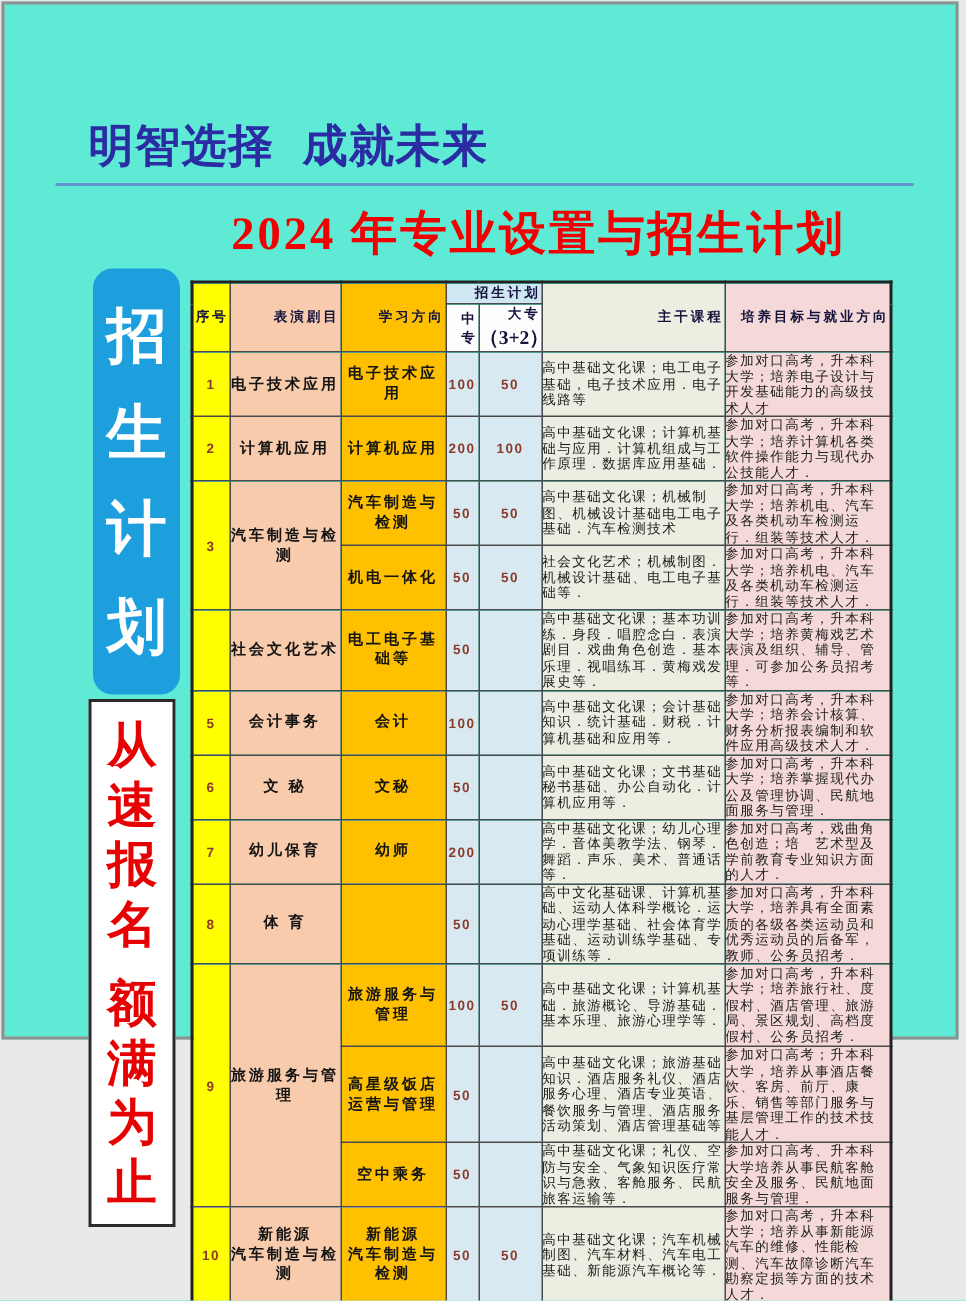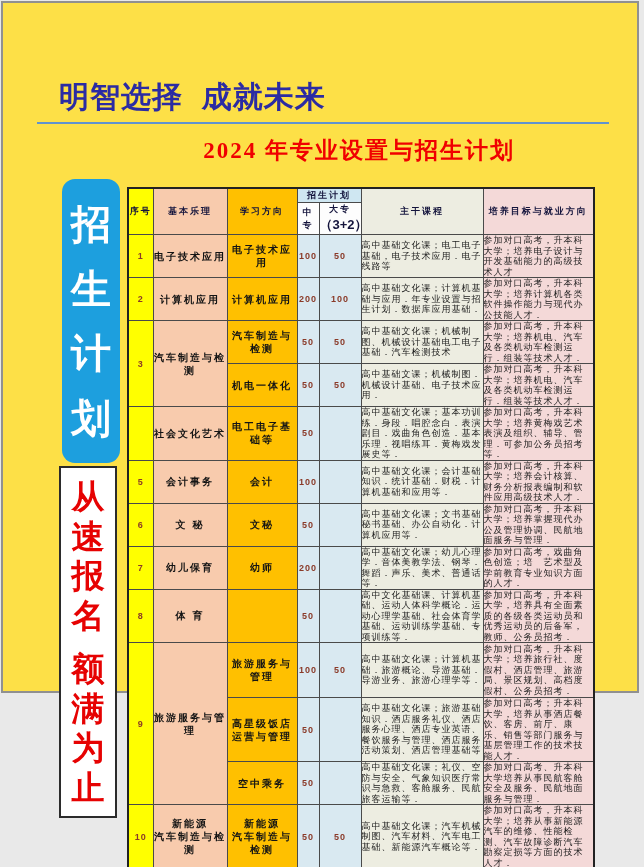--- a/index.html
+++ b/index.html
@@ -2,30 +2,30 @@
 <html><head>
 <meta charset="utf-8">
 <style>
   html,body{margin:0;padding:0;}
   body{
     width:644px;height:867px;position:relative;background:#e9e9e9;
     font-family:"Liberation Sans","DejaVu Sans",sans-serif;
   }
   .page{
     position:absolute;left:1px;top:1px;width:638px;height:692px;
-    background:#fde047;border:2px solid #909090;box-sizing:border-box;
+    background:#5eead4;border:2px solid #909090;box-sizing:border-box;
   }
   .slogan{
     position:absolute;left:56px;top:74px;font-size:30px;font-weight:bold;
     color:#2b2ba3;letter-spacing:1px;white-space:pre;
   }
   .divider{position:absolute;left:34px;top:119px;width:572px;height:2px;background:#6193ce;}
   .title{
     position:absolute;left:112px;top:132px;width:488px;text-align:center;
-    font-family:"Liberation Serif","DejaVu Serif",serif;font-size:23px;
+    font-family:"Liberation Serif","DejaVu Serif",serif;font-size:31px;
     font-weight:bold;color:#f00000;letter-spacing:2px;white-space:pre;
   }
   .badge{
     position:absolute;left:59px;top:176px;width:58px;height:284px;
     background:#1d9fde;border-radius:13px;display:flex;flex-direction:column;
     align-items:center;justify-content:space-evenly;
   }
   .badge .ch{color:#ffffff;font-size:40px;font-weight:bold;line-height:1;}
   .notice{
     position:absolute;left:56px;top:463px;width:58px;height:352px;background:#ffffff;
@@ -40,21 +40,21 @@
   }
   .tbl td,.tbl th{border:1px solid #4a4a4a;padding:0;overflow:hidden;vertical-align:middle;}
   .c-no{background:#ffff00;margin-left:12px;}
   .c-major{background:#f8cbad;}
   .c-dir{background:#ffc000;}
   .c-plan{background:#d9e9f1;}
   .c-planh{background:#cfe7f2;}
   .c-planw{background:#fdfdfd;}
   .c-course{background:#ededE1;}
   .c-train{background:#f4d9d8;}
-  .h{font-size:9px;font-weight:bold;color:#14143c;letter-spacing:2px;text-align:center;}
+  .h{font-size:9px;font-weight:bold;color:#14143c;letter-spacing:2px;text-align:right;font-family:Liberation Serif, serif;}
   .h .sub{font-size:13px;letter-spacing:0;display:block;}
   .num{font-size:9px;color:#8a3a28;text-align:center;font-weight:bold;letter-spacing:1px;}
   .major-t{font-size:10px;font-weight:bold;letter-spacing:2px;text-align:center;color:#141414;line-height:13px;}
   .body-t{font-size:9px;letter-spacing:1px;line-height:10.5px;color:#1c1c1c;padding:1px 3px;text-align:left;}
 </style>
 </head>
 <body>
 
 <div class="page">
   <div class="slogan">明智选择  成就未来</div>
@@ -83,21 +83,21 @@
         <col style="width: 74px;">
         <col style="width: 70px;">
         <col style="width: 22px;">
         <col style="width: 42px;">
         <col style="width: 122px;">
         <col style="width: 111px;">
       </colgroup>
       <thead>
         <tr style="height: 13px;">
           <th class="c-no h" rowspan="2">序号</th>
-          <th class="c-major h" rowspan="2">基本乐理</th>
+          <th class="c-major h" rowspan="2">表演剧目</th>
           <th class="c-dir h" rowspan="2">学习方向</th>
           <th class="c-planh h" colspan="2">招生计划</th>
           <th class="c-course h" rowspan="2">主干课程</th>
           <th class="c-train h" rowspan="2">培养目标与就业方向</th>
         </tr>
         <tr style="height: 16px;">
           <th class="c-planw h">中专</th>
           <th class="c-planw h">大专<span class="sub">（3+2）</span></th>
         </tr>
       </thead>
@@ -110,37 +110,37 @@
           <td class="c-plan num">50</td>
           <td class="c-course body-t">高中基础文化课；电工电子基础，电子技术应用．电子线路等</td>
           <td class="c-train body-t">参加对口高考，升本科大学；培养电子设计与开发基础能力的高级技术人才</td>
         </tr>
         <tr style="height: 35px;">
           <td class="c-no num" rowspan="1">2</td>
           <td class="c-major major-t" rowspan="1">计算机应用</td>
           <td class="c-dir major-t">计算机应用</td>
           <td class="c-plan num">200</td>
           <td class="c-plan num">100</td>
-          <td class="c-course body-t">高中基础文化课；计算机基础与应用．年专业设置与招生计划．数据库应用基础．</td>
+          <td class="c-course body-t">高中基础文化课；计算机基础与应用．计算机组成与工作原理．数据库应用基础．</td>
           <td class="c-train body-t">参加对口高考，升本科大学；培养计算机各类软件操作能力与现代办公技能人才．</td>
         </tr>
         <tr style="height: 40px;">
           <td class="c-no num" rowspan="2">3</td>
           <td class="c-major major-t" rowspan="2">汽车制造与检测</td>
           <td class="c-dir major-t">汽车制造与检测</td>
           <td class="c-plan num">50</td>
           <td class="c-plan num">50</td>
           <td class="c-course body-t">高中基础文化课；机械制图、机械设计基础电工电子基础．汽车检测技术</td>
           <td class="c-train body-t">参加对口高考，升本科大学；培养机电、汽车及各类机动车检测运行．组装等技术人才．</td>
         </tr>
         <tr style="height: 41px;">
           <td class="c-dir major-t">机电一体化</td>
           <td class="c-plan num">50</td>
           <td class="c-plan num">50</td>
-          <td class="c-course body-t">高中基础文课；机械制图．机械设计基础、电子技术应用．</td>
+          <td class="c-course body-t">社会文化艺术；机械制图．机械设计基础、电工电子基础等．</td>
           <td class="c-train body-t">参加对口高考，升本科大学；培养机电、汽车及各类机动车检测运行．组装等技术人才．</td>
         </tr>
         <tr style="height: 49px;">
           <td class="c-no num" rowspan="1"></td>
           <td class="c-major major-t" rowspan="1">社会文化艺术</td>
           <td class="c-dir major-t">电工电子基础等</td>
           <td class="c-plan num">50</td>
           <td class="c-plan num"></td>
           <td class="c-course body-t">高中基础文化课；基本功训练．身段．唱腔念白．表演剧目．戏曲角色创造．基本乐理．视唱练耳．黄梅戏发展史等．</td>
           <td class="c-train body-t">参加对口高考，升本科大学；培养黄梅戏艺术表演及组织、辅导、管理．可参加公务员招考等．</td>
@@ -180,21 +180,21 @@
           <td class="c-plan num"></td>
           <td class="c-course body-t">高中文化基础课、计算机基础、运动人体科学概论．运动心理学基础、社会体育学基础、运动训练学基础、专项训练等．</td>
           <td class="c-train body-t">参加对口高考，升本科大学，培养具有全面素质的各级各类运动员和优秀运动员的后备军，教师、公务员招考．</td>
         </tr>
         <tr style="height: 55px;">
           <td class="c-no num" rowspan="3">9</td>
           <td class="c-major major-t" rowspan="3">旅游服务与管理</td>
           <td class="c-dir major-t">旅游服务与管理</td>
           <td class="c-plan num">100</td>
           <td class="c-plan num">50</td>
-          <td class="c-course body-t">高中基础文化课；计算机基础．旅游概论、导游基础．导游业务、旅游心理学等．</td>
+          <td class="c-course body-t">高中基础文化课；计算机基础．旅游概论、导游基础．基本乐理、旅游心理学等．</td>
           <td class="c-train body-t">参加对口高考，升本科大学；培养旅行社、度假村、酒店管理、旅游局、景区规划、高档度假村、公务员招考．</td>
         </tr>
         <tr style="height: 54px;">
           <td class="c-dir major-t">高星级饭店<br>运营与管理</td>
           <td class="c-plan num">50</td>
           <td class="c-plan num"></td>
           <td class="c-course body-t">高中基础文化课；旅游基础知识．酒店服务礼仪、酒店服务心理、酒店专业英语、餐饮服务与管理、酒店服务活动策划、酒店管理基础等</td>
           <td class="c-train body-t">参加对口高考；升本科大学，培养从事酒店餐饮、客房、前厅、康乐、销售等部门服务与基层管理工作的技术技能人才．</td>
         </tr>
         <tr style="height: 41px;">

